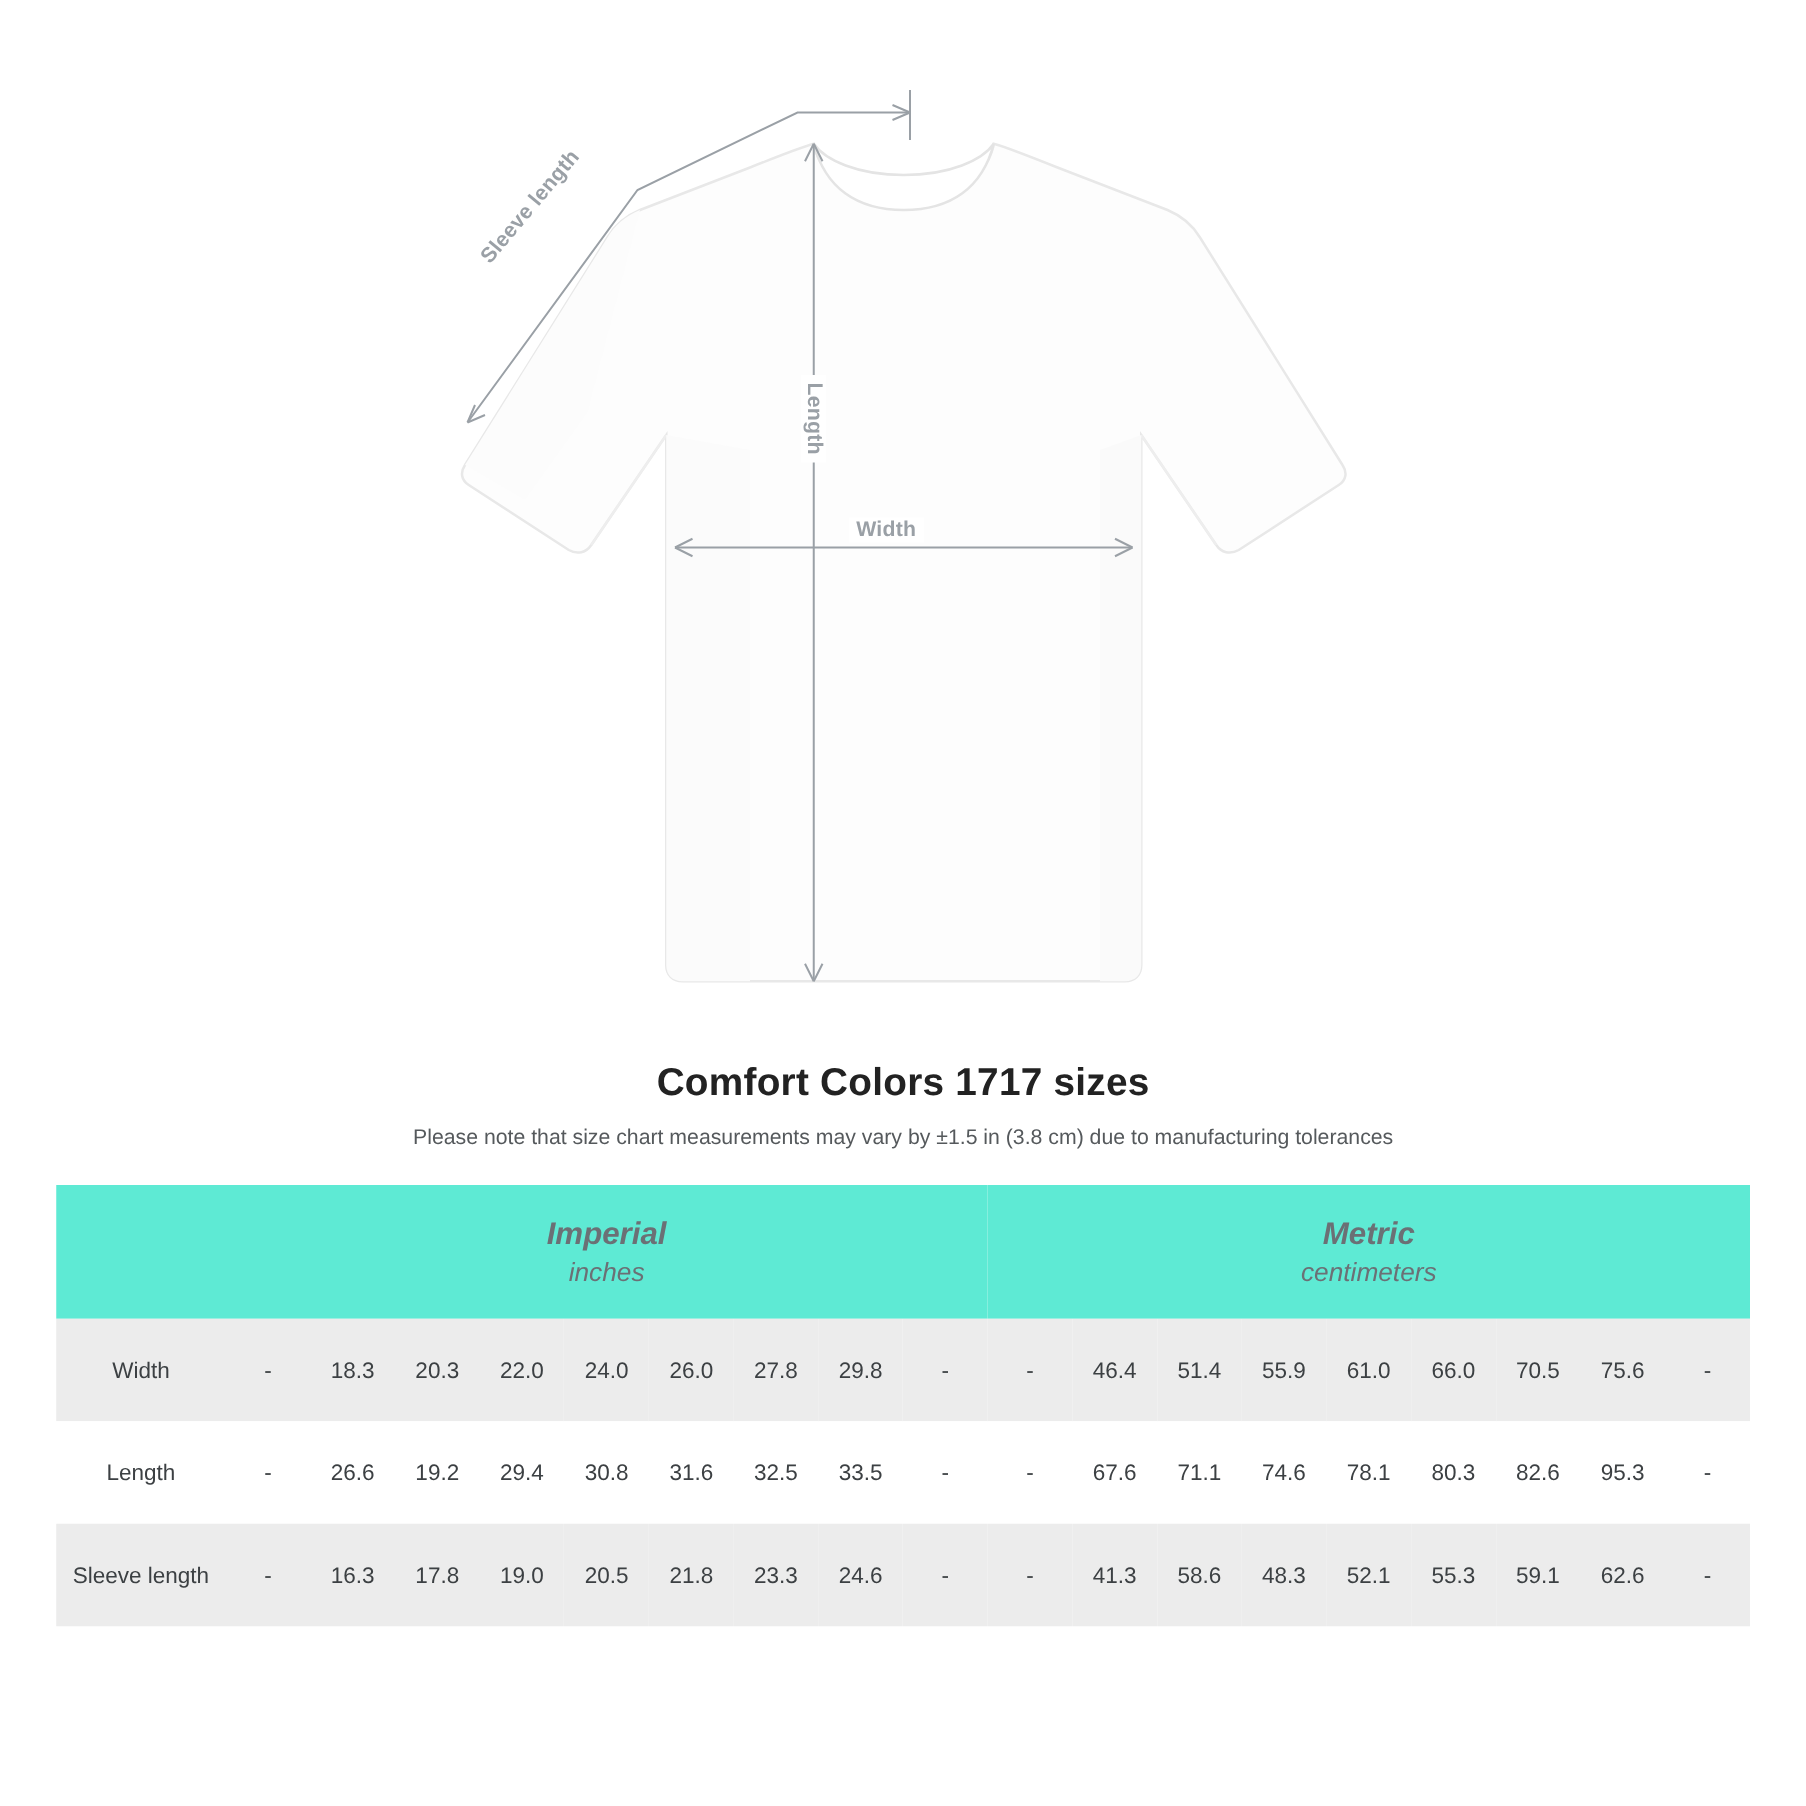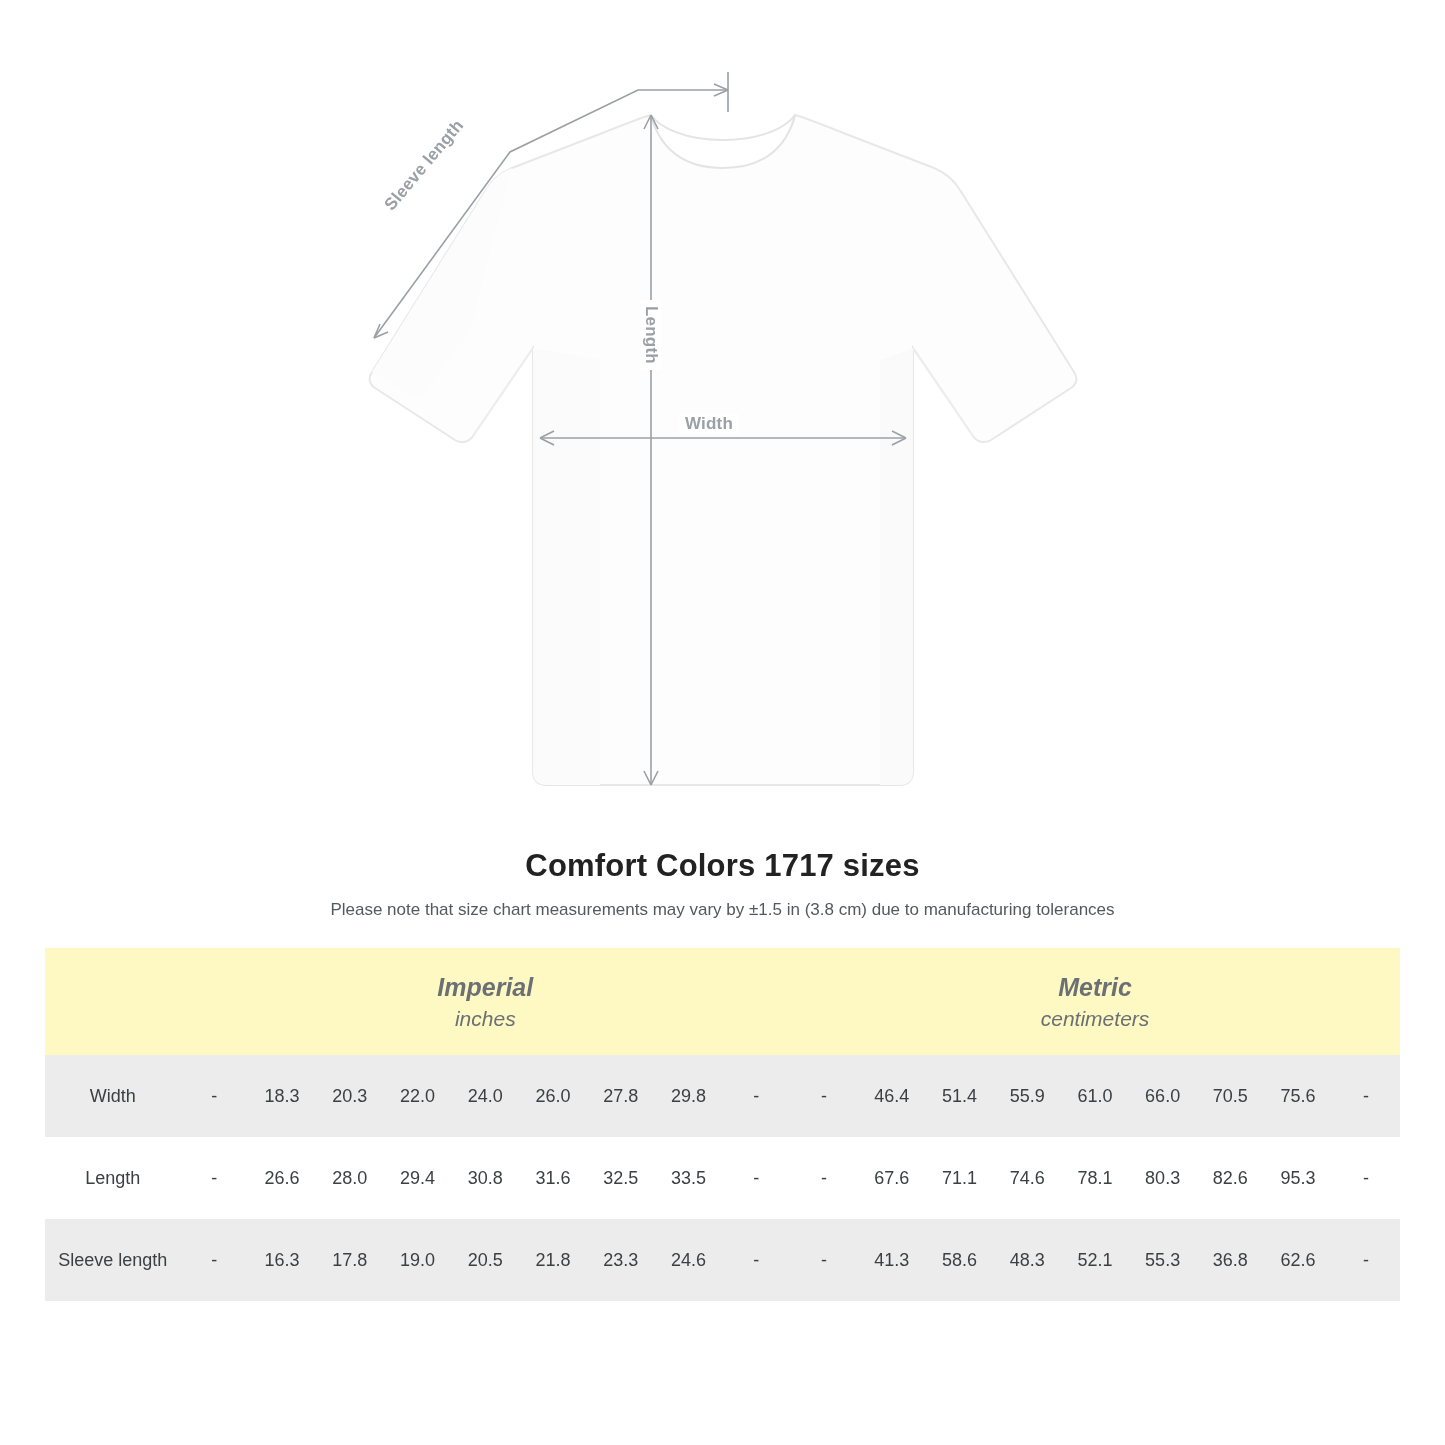--- a/index.html
+++ b/index.html
@@ -92,21 +92,21 @@
   table.size-table th {
     text-align: center;
     vertical-align: middle;
     font-size: 18px;
     color: #3c4043;
     font-weight: normal;
     border: none;
   }
   .unit-head td {
     height: 105px;
-    background: #fef9c3;
+    background: #5eead4;
   }
   .unit-title {
     font-size: 25px;
     font-style: italic;
     font-weight: bold;
     color: #6b7075;
     line-height: 1.25;
   }
   .unit-sub {
     font-size: 21px;
@@ -254,21 +254,21 @@
           <td>66.0</td>
           <td>70.5</td>
           <td>75.6</td>
           <td>-</td>
         </tr>
 
         <tr class="data-row plain">
           <td class="rowlabel">Length</td>
           <td>-</td>
           <td>26.6</td>
-          <td>28.0</td>
+          <td>19.2</td>
           <td>29.4</td>
           <td>30.8</td>
           <td>31.6</td>
           <td>32.5</td>
           <td>33.5</td>
           <td>-</td>
           <td>-</td>
           <td>67.6</td>
           <td>71.1</td>
           <td>74.6</td>
@@ -289,21 +289,21 @@
           <td>21.8</td>
           <td>23.3</td>
           <td>24.6</td>
           <td>-</td>
           <td>-</td>
           <td>41.3</td>
           <td>58.6</td>
           <td>48.3</td>
           <td>52.1</td>
           <td>55.3</td>
-          <td>36.8</td>
+          <td>59.1</td>
           <td>62.6</td>
           <td>-</td>
         </tr>
       </tbody>
     </table>
   </div>
 
 </div>
 
 </body></html>

